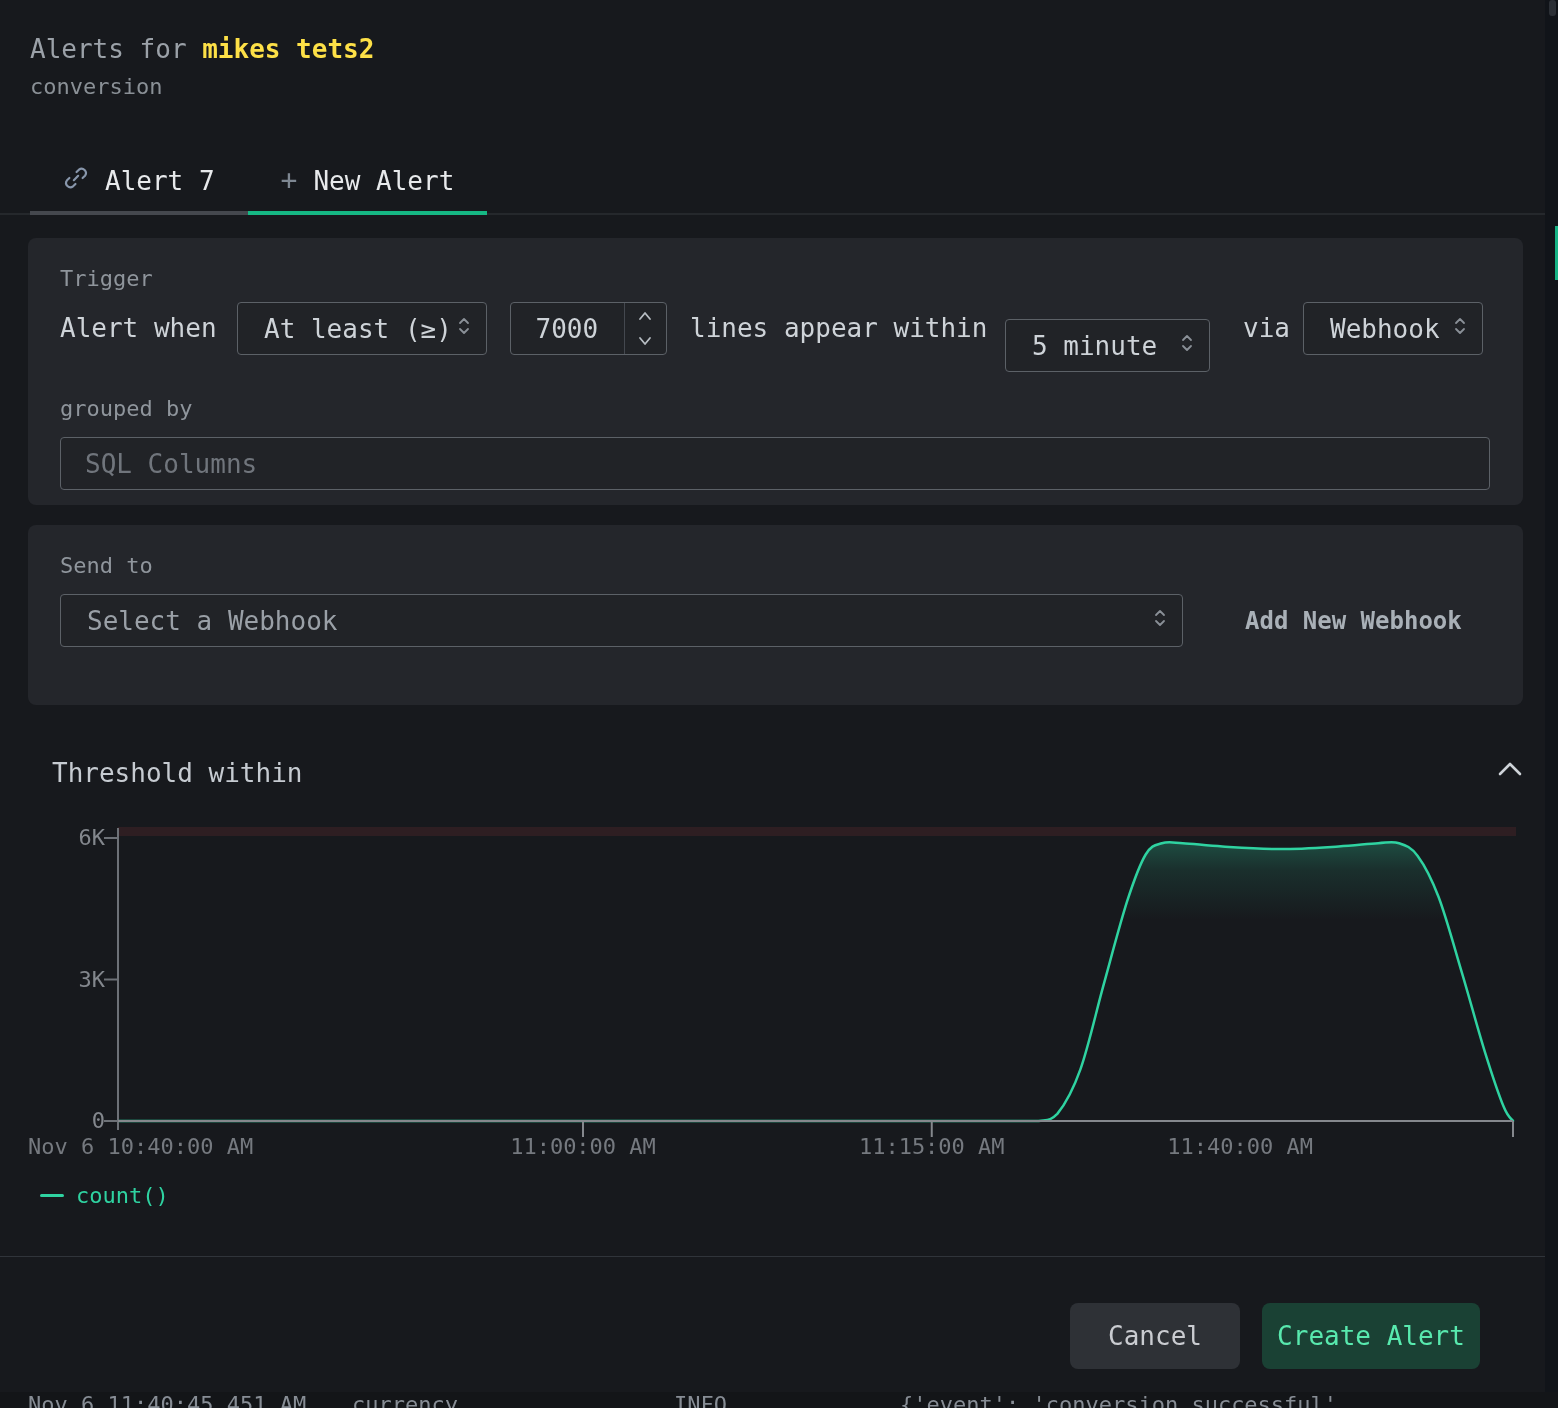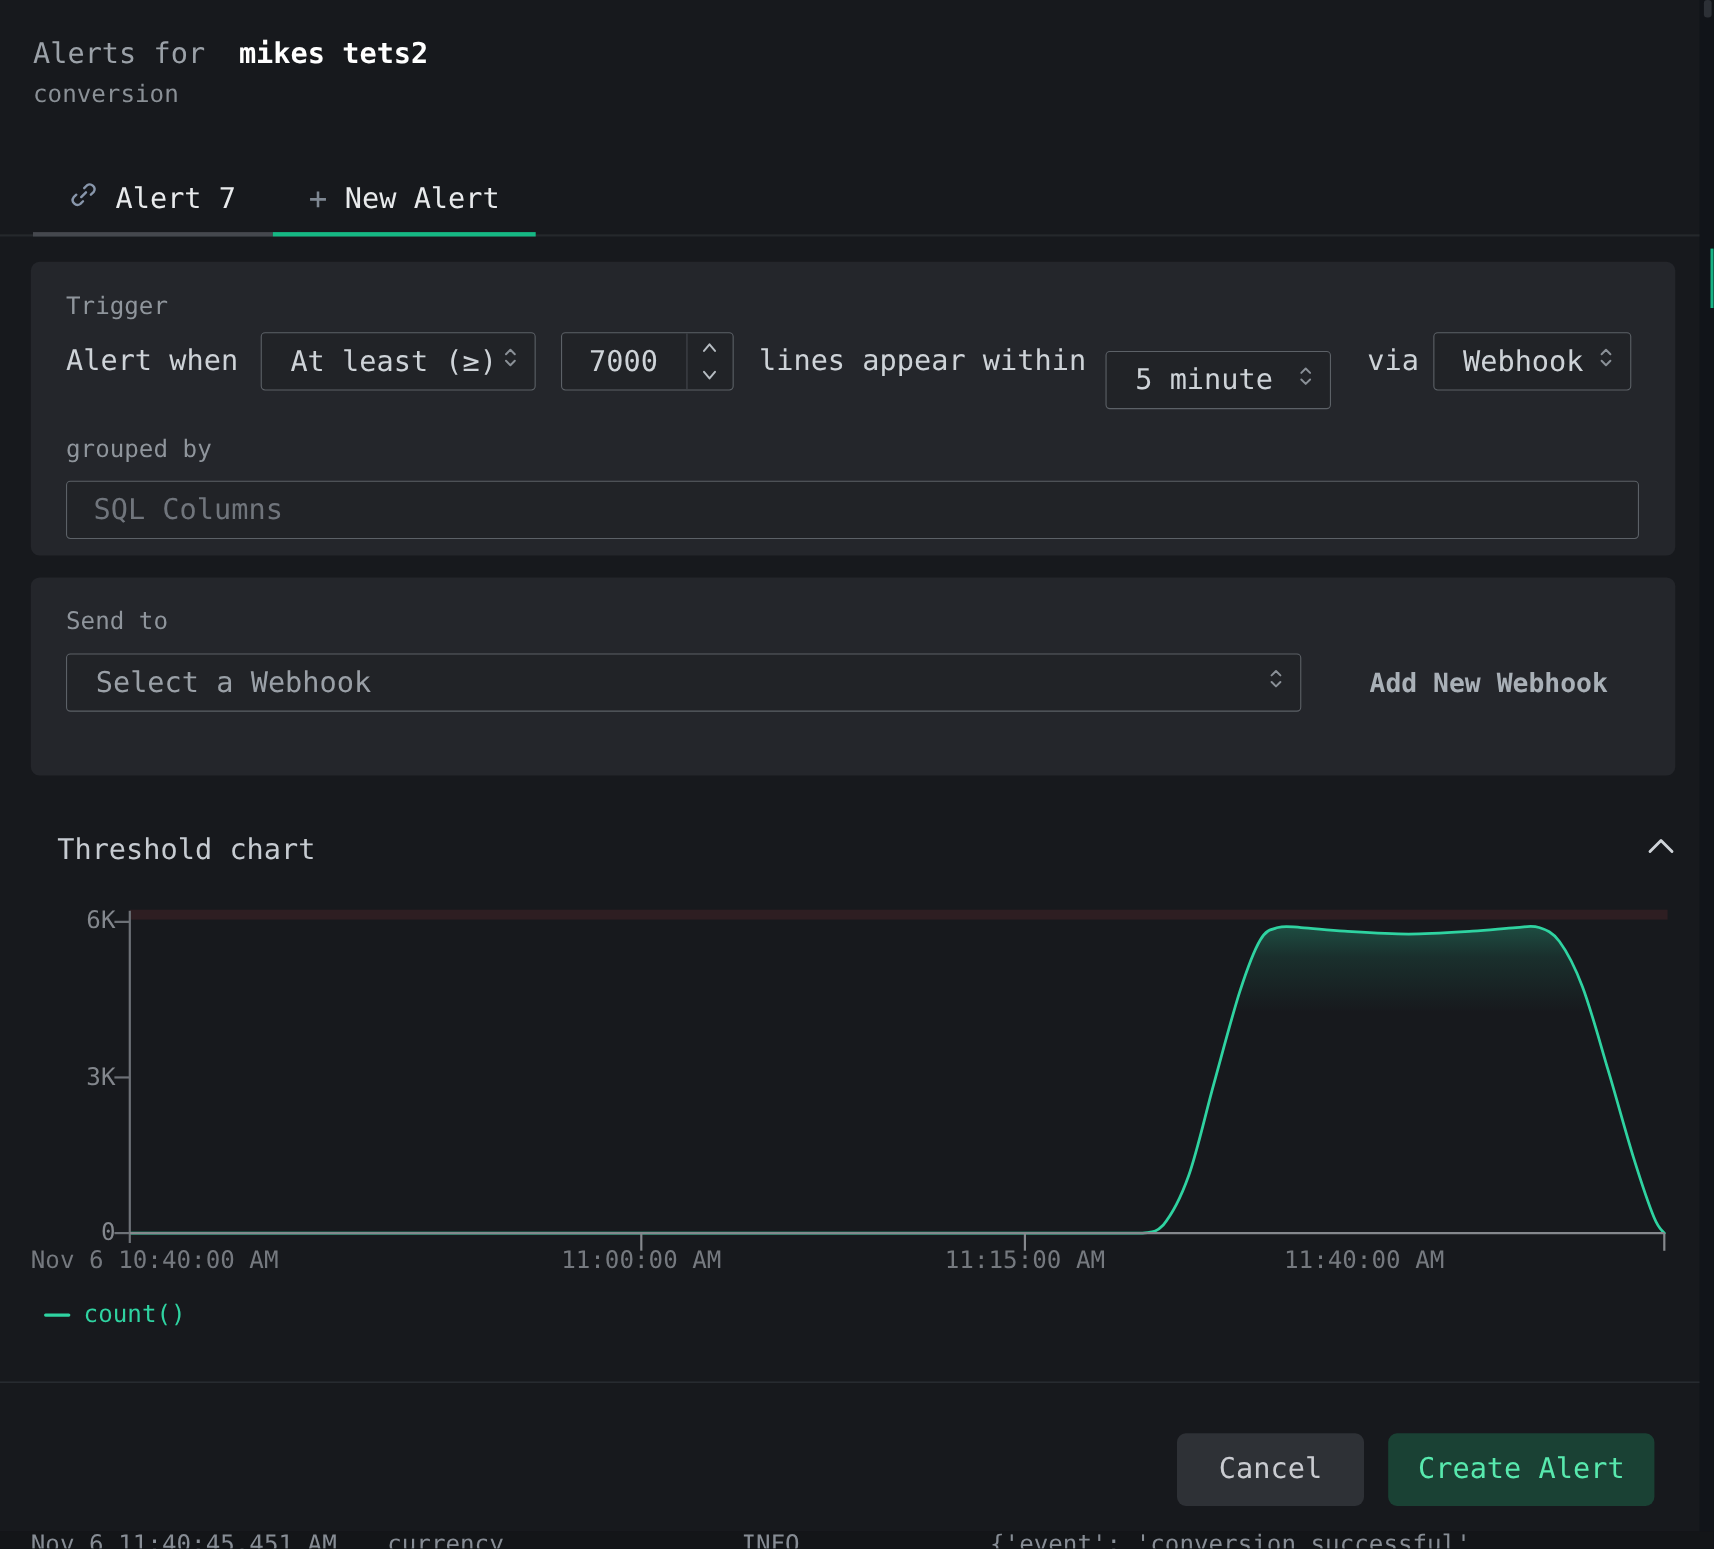--- a/index.html
+++ b/index.html
@@ -10,21 +10,21 @@
     font-family:"DejaVu Sans Mono", monospace;
     color:#d6dade;
   }
   
   .edge-strip { position:absolute; left:1545px; top:0; width:13px; height:1408px; background:#111419; }
   .scroll-thumb { position:absolute; left:1549px; top:0; width:7px; height:16px; background:#2c3036; border-radius:3px; }
   .edge-green { position:absolute; left:1555px; top:226px; width:3px; height:54px; background:#17b385; }
 
   
   .hdr { position:absolute; left:30px; top:34px; font-size:26px; color:#9ba1a8; }
-  .hdr b { color:#ffffff; font-weight:bold;margin-left:15px; }
+  .hdr b { color:#fde047; font-weight:bold; }
   .sub { position:absolute; left:30px; top:74px; font-size:22px; color:#8a9096; }
 
   
   .tabs { position:absolute; left:30px; top:150px; display:flex; height:65px; }
   .tab { display:flex; align-items:center; gap:16px; padding:0 33px; font-size:26px; color:#e8eaec; cursor:pointer; border-bottom:4px solid transparent; }
   .tab.inactive { border-bottom-color:#45484e; }
   .tab.active   { border-bottom-color:#16b884; }
   .tab .plus { color:#7e8792; font-size:28px; }
   .tab-divider { position:absolute; left:0; top:213px; width:1545px; height:2px; background:#25282c; }
 
@@ -77,21 +77,21 @@
   .legend { position:absolute; left:40px; top:1183px; display:flex; align-items:center; gap:12px; cursor:pointer; }
   .legend .dash { width:24px; height:3px; border-radius:2px; }
   .legend .name { font-size:22px; }
 
   .footer-divider { position:absolute; left:0; top:1256px; width:1545px; height:1px; background:#30343a; }
 
   .btn { position:absolute; top:1303px; height:66px; border:none; border-radius:8px;
     font-family:inherit; font-size:26px; font-weight:normal; cursor:pointer;
     display:flex; align-items:center; justify-content:center; }
   .btn-cancel { left:1070px; width:170px; background:#2e3136; color:#caccd1; }
-  .btn-create { left:1262px; width:242px; background:#1a4134; color:#58e9ae; }
+  .btn-create { left:1262px; width:218px; background:#1a4134; color:#58e9ae; }
 
   
   .bottom-strip { position:absolute; left:0; top:1392px; width:1558px; height:16px; background:#131518; overflow:hidden; }
   .bottom-strip span { position:absolute; top:0; font-size:22px; line-height:26px; color:#878d95; white-space:nowrap; }
 </style>
 </head>
 <body>
 
 <div class="page">
 
@@ -186,21 +186,21 @@
       <span>
         <svg width="16" height="24" viewBox="0 0 16 24" fill="none" stroke="#8a9097" stroke-width="1.8" stroke-linecap="round" stroke-linejoin="round">
           <path d="M4 9 L8 5 L12 9"></path>
             <path d="M4 15 L8 19 L12 15"></path>
         </svg>
       </span>
     </div>
     <div class="addnew" style="left:1217px; top:82px;">Add New Webhook</div>
   </div>
 
-  <div class="chart-title">Threshold chart</div>
+  <div class="chart-title">Threshold within</div>
   <div class="collapse-btn">
     <span>
       <svg width="26" height="16" viewBox="0 0 26 16" fill="none" stroke="#ced3d8" stroke-width="2.6" stroke-linecap="round" stroke-linejoin="round">
           <path d="M3 13 L13 3 L23 13"></path>
         </svg>
     </span>
   </div>
 
   <svg class="chart-svg" width="1545" height="345" viewBox="0 805 1545 345">
     <defs>

